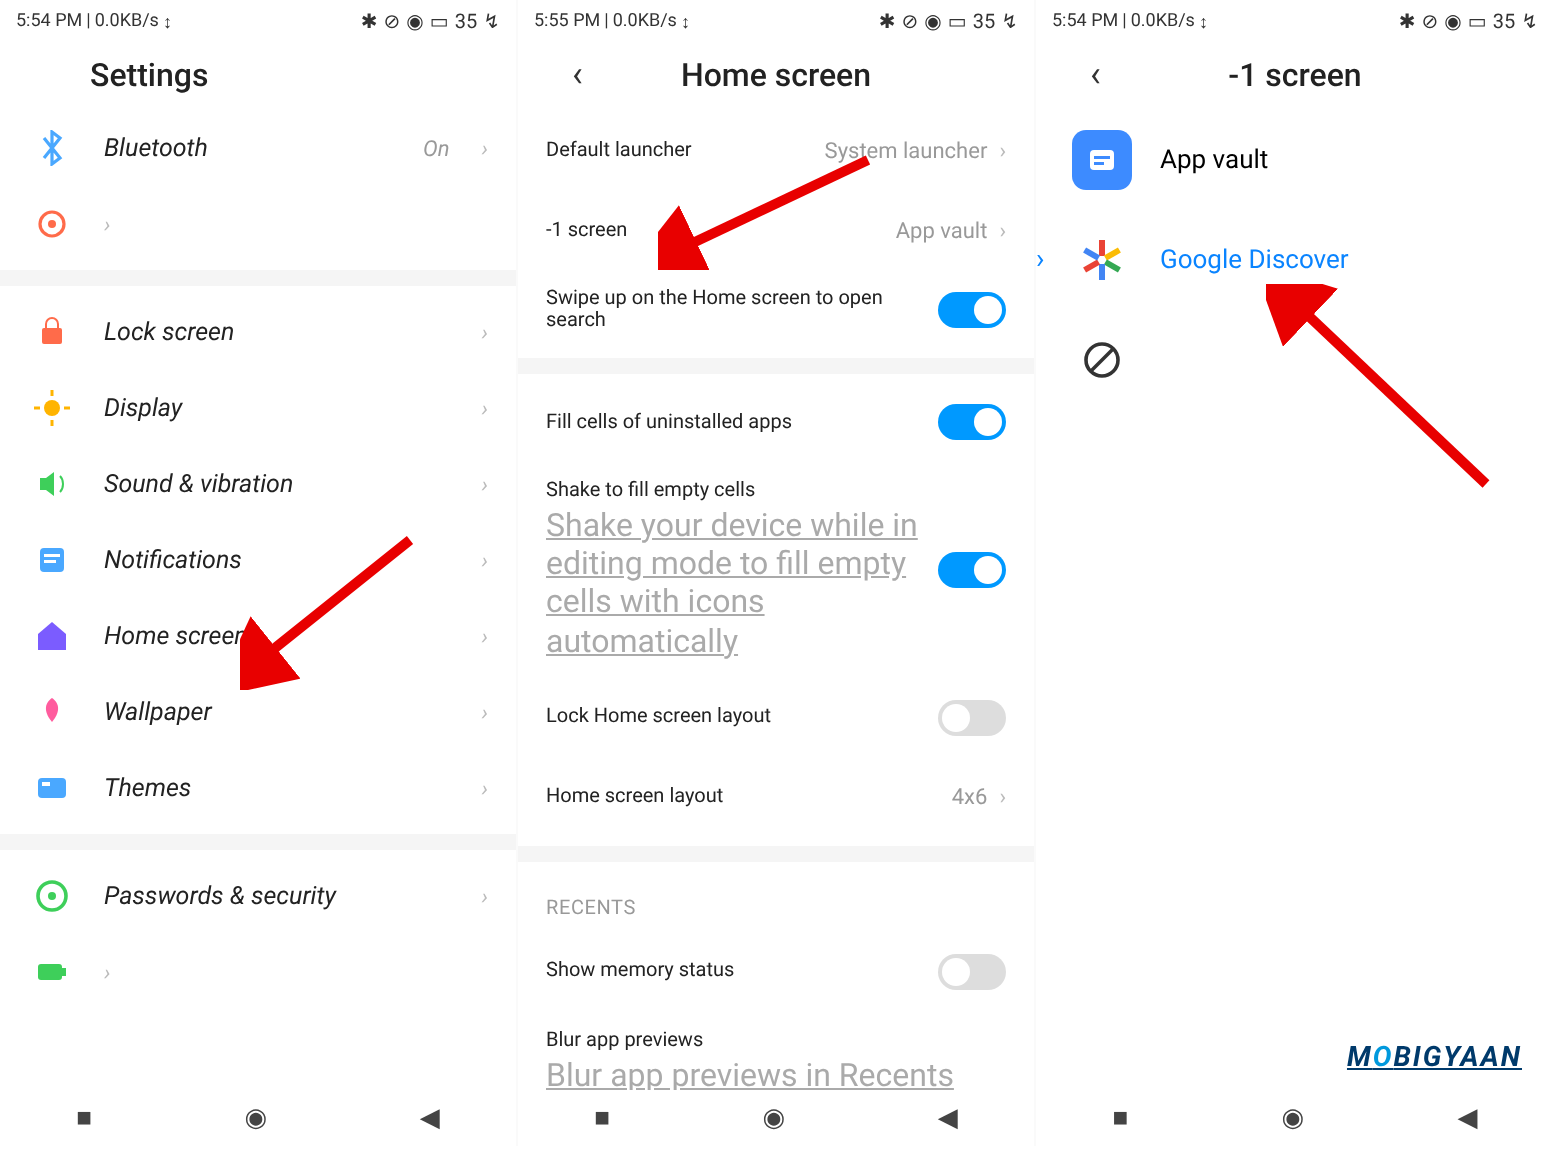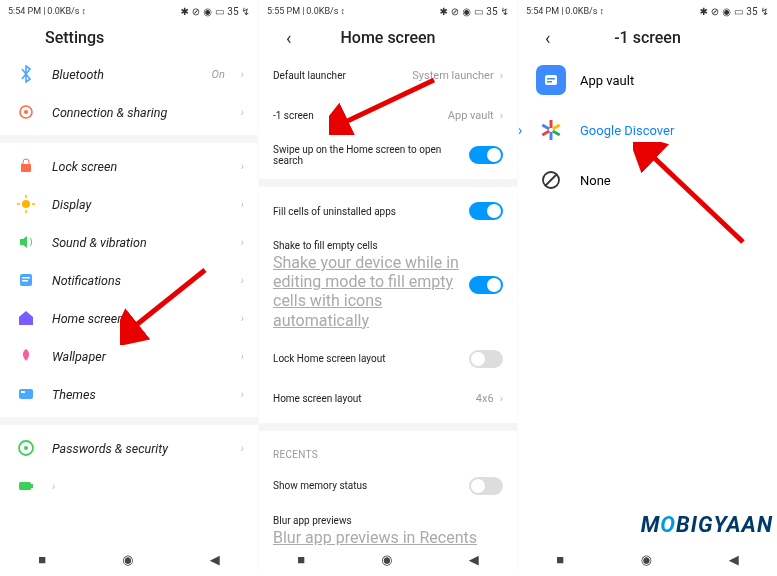--- a/index.html
+++ b/index.html
@@ -34,21 +34,21 @@
   .toggle .knob { width: 14px; height: 14px; background: #fff; border-radius: 50%; position: absolute; top: 2px; }
   .toggle.on .knob { right: 2px; }
   .toggle.off .knob { left: 2px; }
   .radio-row { display: flex; align-items: center; padding: 10px 14px; min-height: 44px; }
   .radio-row .radio-icon { width: 30px; height: 30px; margin-right: 14px; display: flex; align-items: center; justify-content: center; border-radius: 7px; }
   .radio-row .label { flex: 1; font-size: 13px; }
   .radio-mark { width: 14px; color: #0a84ff; font-size: 14px; margin-left: -14px; margin-right: 4px; }
   .navbar { position: absolute; bottom: 0; left: 0; right: 0; height: 28px; background: #fff; display: flex; justify-content: space-around; align-items: center; }
   .navbar .nb { font-size: 13px; color: #444; }
   .arrow { position: absolute; pointer-events: none; }
-  .watermark { position: absolute; right: 4px; bottom: 36px; font-size: 22px; font-weight: 700; letter-spacing: 1px; font-style: italic; color: #003a6b; }
+  .watermark { position: absolute; right: 16px; bottom: 36px; font-size: 14px; font-weight: 700; letter-spacing: 1px; font-style: italic; color: #003a6b; text-decoration: underline; }
   .watermark .o { color: #0099dd; }
   svg { display: block; }
 </style>
 </head>
 <body>
 
 <div class="container">
 
 <div class="panel">
   <div class="status-bar">
@@ -81,21 +81,20 @@
     <div class="value">On</div>
     <div class="chev">›</div>
   </div>
   <div class="row">
     <div class="icon">
           <svg width="18" height="18">
             <circle cx="9" cy="9" r="6" stroke="#ff6b4a" stroke-width="1.6" fill="none"></circle>
             <circle cx="9" cy="9" r="2" fill="#ff6b4a"></circle>
           </svg>
         </div>
-    <div class="label">Connection &amp; sharing</div>
     <div class="chev">›</div>
   </div>
   <div class="sep"></div>
   <div class="row">
     <div class="icon">
           <svg width="16" height="16">
             <rect x="3" y="6" width="10" height="8" rx="1" fill="#ff6b4a"></rect>
             <path d="M5 6V4a3 3 0 016 0v2" stroke="#ff6b4a" fill="none"></path>
           </svg>
         </div>
@@ -369,21 +368,20 @@
     <div class="label" style="color:#0a84ff">Google Discover</div>
   </div>
   <div class="radio-row">
     <div class="radio-mark"></div>
     <div class="radio-icon">
       <svg width="22" height="22">
             <circle cx="11" cy="11" r="8" stroke="#333" stroke-width="1.8" fill="none"></circle>
             <line x1="5" y1="17" x2="17" y2="5" stroke="#333" stroke-width="1.8"></line>
           </svg>
     </div>
-    <div class="label">None</div>
   </div>
 
   <div class="navbar">
     <span class="nb">■</span>
     <span class="nb">◉</span>
     <span class="nb">◀</span>
   </div>
 
   <svg class="arrow" style="left:115px;top:142px" width="120" height="110">
         <defs>

